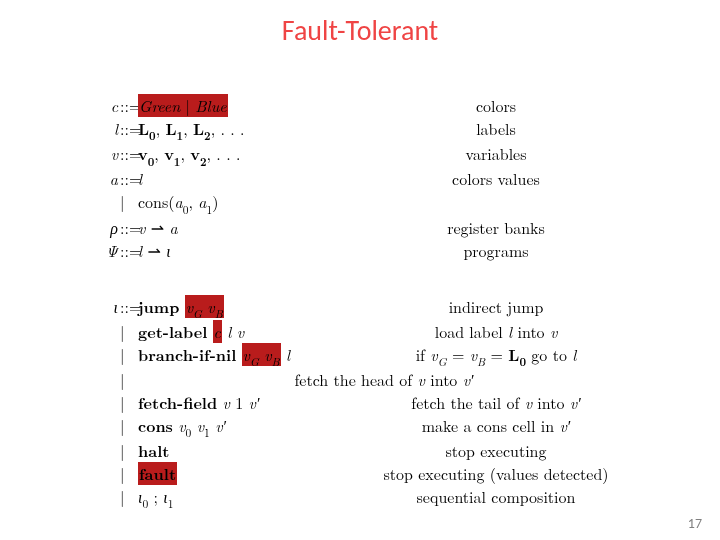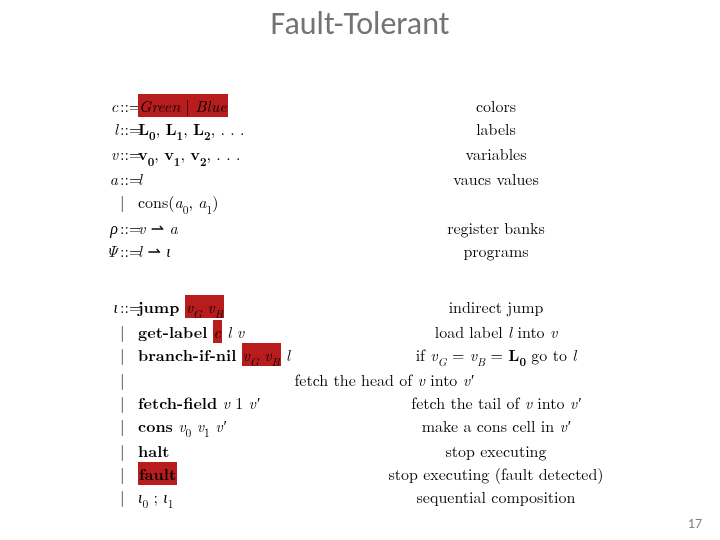--- a/index.html
+++ b/index.html
@@ -7,24 +7,24 @@
     padding: 0;
     width: 720px;
     height: 540px;
     background: #fff;
     font-family: Calibri, Arial, sans-serif;
     position: relative;
     overflow: hidden;
   }
   .title {
     text-align: center;
-    font-size: 32px;
+    font-size: 28px;
     line-height: 1.15;
-    margin-top: 6px;
-    color: #737373;
+    margin-top: 15px;
+    color: #ef4444;
   }
   .content {
     position: absolute;
     top: 94px;
     left: 90px;
     width: 540px;
     font-family: "Latin Modern Roman", "CMU Serif", Georgia, serif;
     font-size: 16px;
     color: #000;
   }
@@ -91,21 +91,21 @@
       <div class="row">
         <div class="col-sym">v</div>
         <div class="col-def">::=</div>
         <div class="col-body"><span class="b">v<span class="sub">0</span></span>, <span class="b">v<span class="sub">1</span></span>, <span class="b">v<span class="sub">2</span></span>, . . .</div>
         <div class="col-desc">variables</div>
       </div>
       <div class="row">
         <div class="col-sym">a</div>
         <div class="col-def">::=</div>
         <div class="col-body"><span class="it">l</span></div>
-        <div class="col-desc">vaucs values</div>
+        <div class="col-desc">colors values</div>
       </div>
       <div class="row">
         <div class="col-sym"></div>
         <div class="col-def">|</div>
         <div class="col-body">cons(<span class="it">a</span><span class="sub">0</span>, <span class="it">a</span><span class="sub">1</span>)</div>
       </div>
       <div class="row">
         <div class="col-sym">ρ</div>
         <div class="col-def">::=</div>
         <div class="col-body"><span class="it">v</span> ⇀ <span class="it">a</span></div>
@@ -159,21 +159,21 @@
       <div class="row">
         <div class="col-sym"></div>
         <div class="col-def">|</div>
         <div class="col-body"><span class="b">halt</span></div>
         <div class="col-desc">stop executing</div>
       </div>
       <div class="row">
         <div class="col-sym"></div>
         <div class="col-def">|</div>
         <div class="col-body"><span class="hl"><span class="b">fault</span></span></div>
-        <div class="col-desc">stop executing (fault detected)</div>
+        <div class="col-desc">stop executing (values detected)</div>
       </div>
       <div class="row">
         <div class="col-sym"></div>
         <div class="col-def">|</div>
         <div class="col-body"><span class="it">ι</span><span class="sub">0</span> ; <span class="it">ι</span><span class="sub">1</span></div>
         <div class="col-desc">sequential composition</div>
       </div>
     </div>
 </div>
 

